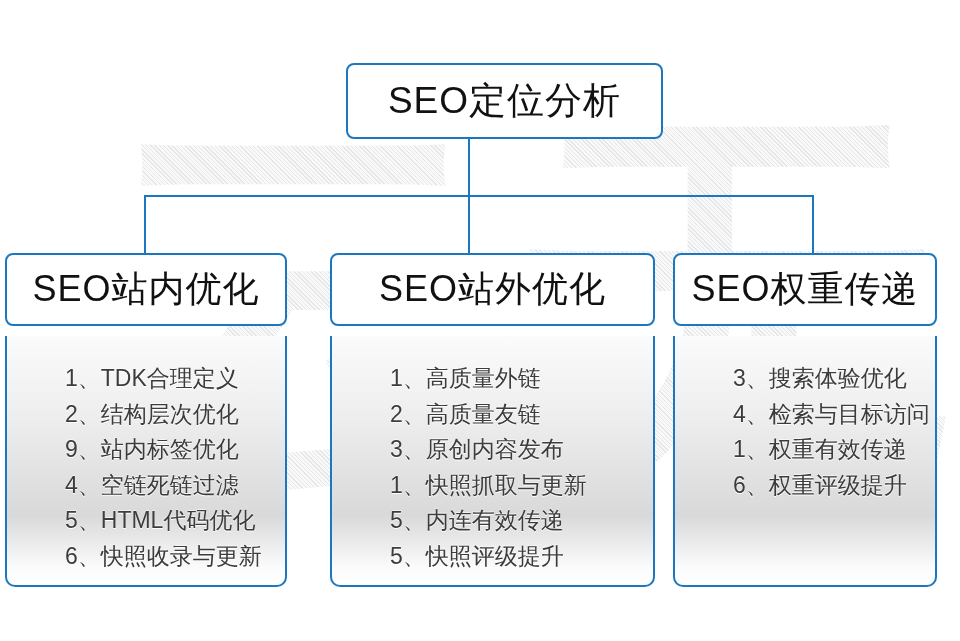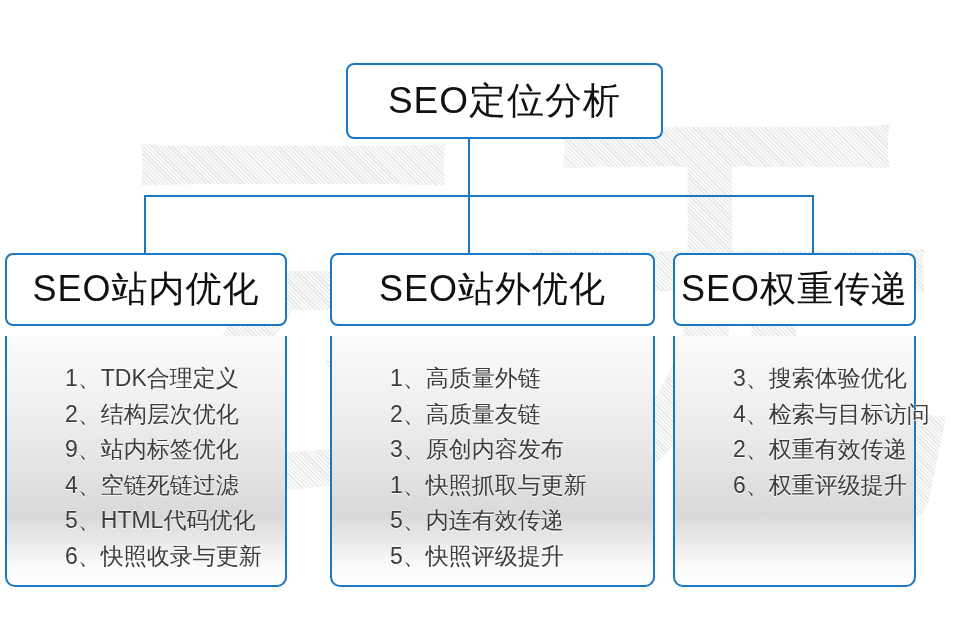--- a/index.html
+++ b/index.html
@@ -30,21 +30,21 @@
   .node-box{
     position:absolute;z-index:3;box-sizing:border-box;
     background:#ffffff;border:2px solid #1b78c0;border-radius:8px;
     display:flex;align-items:center;justify-content:center;
     font-size:36px;color:#111111;letter-spacing:1px;
   }
   .root-box{left:346px;top:63px;width:317px;height:76px;font-size:37px;}
   .column{position:absolute;top:253px;z-index:2;}
   .col-1{left:5px;width:282px;}
   .col-2{left:330px;width:325px;}
-  .col-3{left:673px;width:243px;}
+  .col-3{left:673px;width:264px;}
   .column .header-box{
     position:relative;z-index:3;box-sizing:border-box;width:100%;height:73px;
     background:#ffffff;border:2px solid #1b78c0;border-radius:8px;
     display:flex;align-items:center;justify-content:center;
     font-size:36px;color:#111111;letter-spacing:1px;
   }
   .column .list-panel{
     position:relative;z-index:2;box-sizing:border-box;width:100%;height:251px;
     margin-top:-2px;
     border:2px solid #1b78c0;border-top:none;border-radius:0 0 10px 10px;
@@ -108,19 +108,19 @@
   </div>
 
   <div class="column col-3">
     <div class="header-box">
       <span>SEO权重传递</span>
     </div>
     <div class="list-panel">
       <ul>
         <li>3、搜索体验优化</li>
         <li>4、检索与目标访问</li>
-        <li>2、权重有效传递</li>
+        <li>1、权重有效传递</li>
         <li>6、权重评级提升</li>
       </ul>
     </div>
   </div>
 
 </div>
 
 </body></html>

